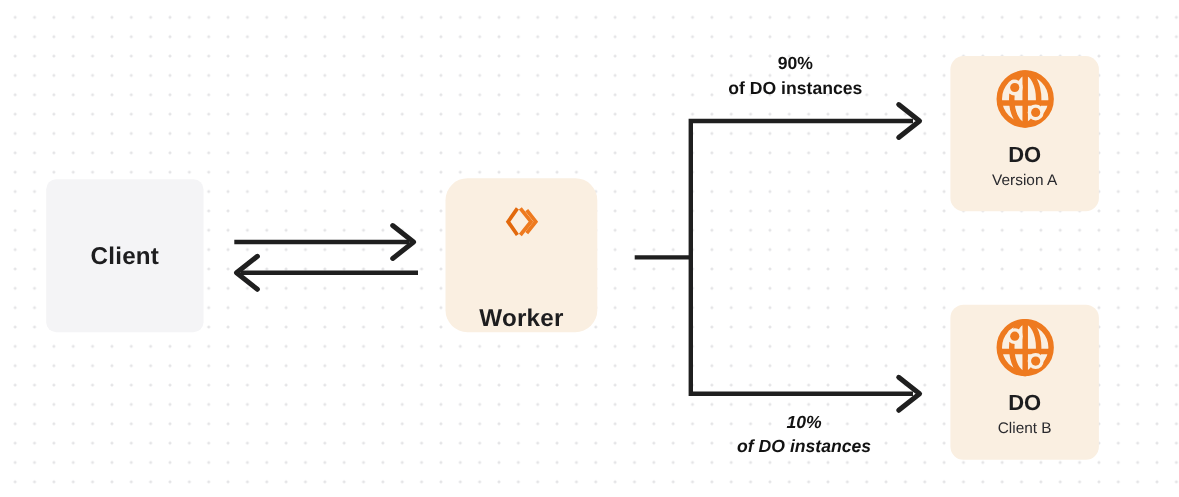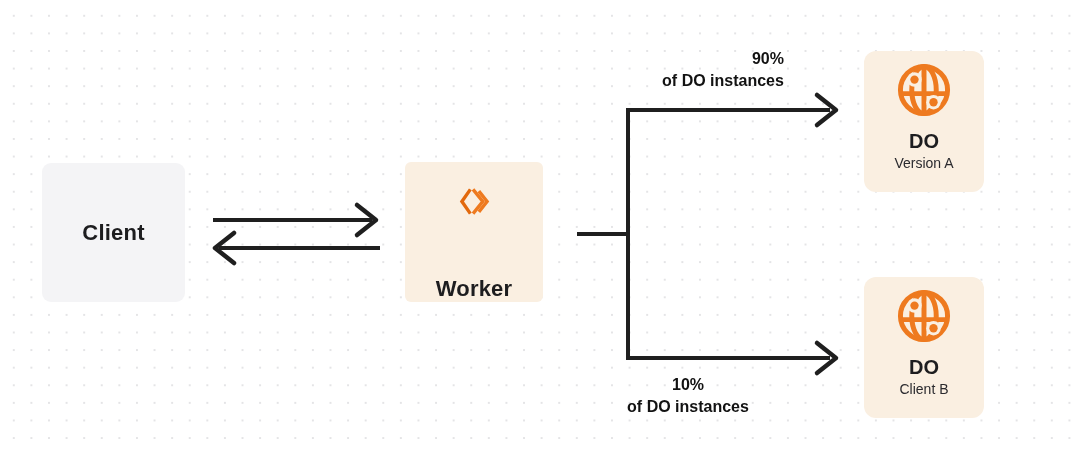--- a/index.html
+++ b/index.html
@@ -53,31 +53,31 @@
     justify-content:center;
     text-align:right;
   }
   .node-client .node-label{
     font-size:22px;font-weight:700;color:var(--text-dark);
     letter-spacing:.2px;
   }
   .node-worker{
     left:405px;top:162px;width:138px;height:140px;
     background:var(--box-cream);
-    border-radius:6px;
+    border-radius:20px;
     padding-top:24px;
     gap:48px;
   }
   .node-worker .node-label{
     margin-top:11px;
     font-size:22px;font-weight:700;color:var(--text-dark);
     letter-spacing:.2px;
   }
   .node-do{
-    width:120px;height:141px;
+    width:135px;height:141px;
     background:var(--box-cream);
     border-radius:12px;
     padding-top:10px;
   }
   .node-do-a{left:864px;top:51px;}
   .node-do-b{left:864px;top:277px;}
   .do-title{
     margin-top:11px;
     font-size:20px;font-weight:700;color:var(--text-dark);
     line-height:1.1;
@@ -96,22 +96,22 @@
   .globe-icon .g-halo{fill:var(--box-cream);}
   .globe-icon .g-dot{fill:var(--accent-orange);}
   .edge-label{
     position:absolute;
     text-align:center;
     font-size:16px;font-weight:700;color:#121212;
     line-height:22px;
     transform:translateX(-50%);
     white-space:nowrap;
   }
-  .edge-label-a{left:723px;top:48px;text-align:right;}
-  .edge-label-b{left:688px;top:374px;}
+  .edge-label-a{left:723px;top:48px;}
+  .edge-label-b{left:731px;top:374px;font-style:italic;}
 </style>
 </head>
 <body>
 
 <div class="canvas">
 
   <svg class="connectors" viewBox="0 0 1072 452" xmlns="http://www.w3.org/2000/svg">
 
     <g>
       <line class="ln" x1="213" y1="220" x2="372" y2="220"></line>

